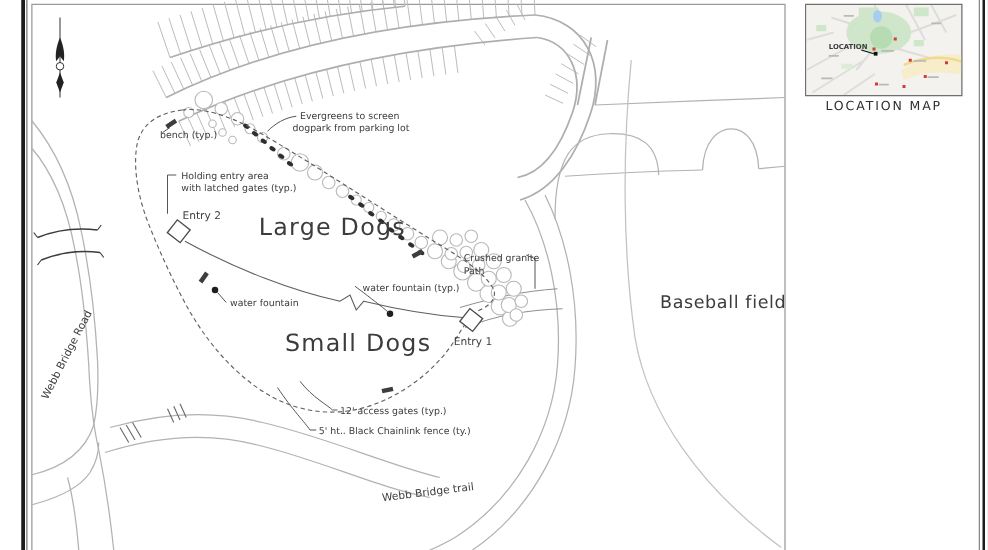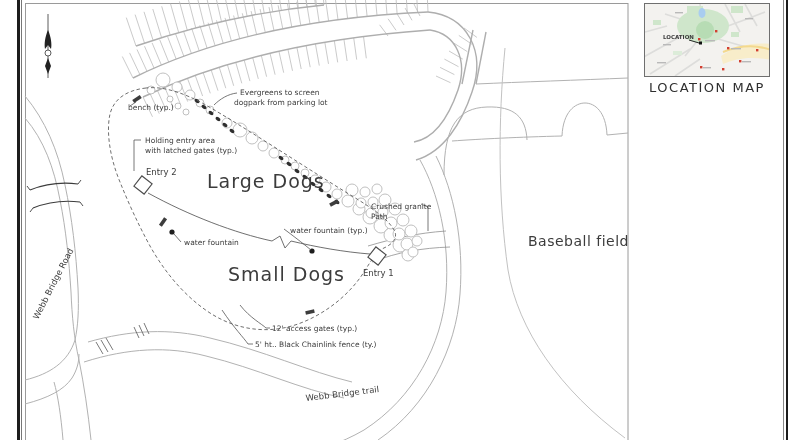--- a/index.html
+++ b/index.html
@@ -5,21 +5,21 @@
   html,body{margin:0;padding:0;background:#e8e8e8;}
   .sheet{position:relative;width:790px;height:440px;background:#ffffff;overflow:hidden;
          font-family:"DejaVu Sans",sans-serif;}
   .edge-left-thick{position:absolute;left:17px;top:0;width:3px;height:440px;background:#1c1c1c;}
   .edge-left-thin{position:absolute;left:21px;top:0;width:1px;height:440px;background:#777;}
   .edge-right-thick{position:absolute;left:786px;top:0;width:2px;height:440px;background:#1c1c1c;}
   .edge-right-thin{position:absolute;left:783px;top:0;width:1px;height:440px;background:#888;}
   .inset{position:absolute;left:644px;top:3px;width:126px;height:74px;border:1px solid #6f6f6f;
          background:#f3f2ef;box-sizing:border-box;overflow:hidden;}
   .inset-caption{position:absolute;left:644px;top:80px;width:126px;text-align:center;
-         font-size:13px;letter-spacing:1.5px;color:#2f2f2f;}
+         font-size:10px;letter-spacing:1.5px;color:#2f2f2f;}
   svg text{fill:#3c3c3c;}
   .lbl{font-size:7.5px;}
   .lbl-md{font-size:8.5px;}
   .big{font-size:19px;letter-spacing:1px;}
   .big2{font-size:14px;letter-spacing:.5px;}
 </style>
 </head>
 <body>
 
 <div class="sheet">

